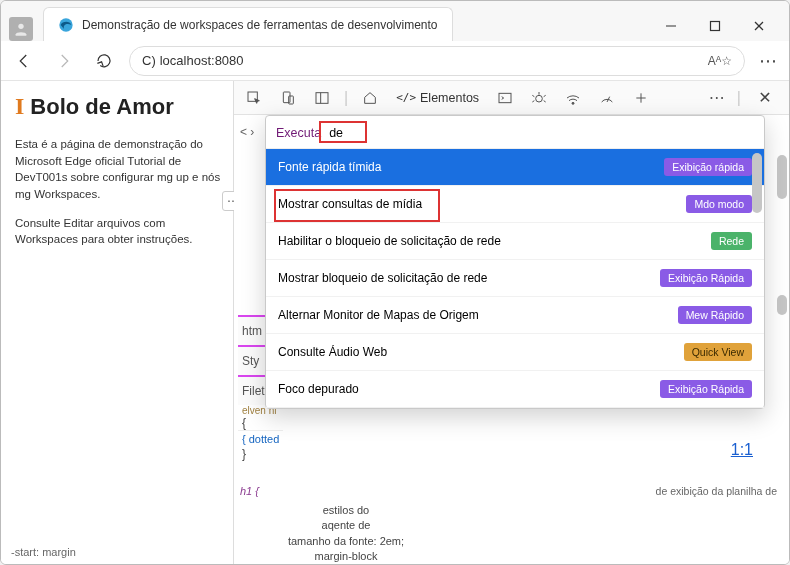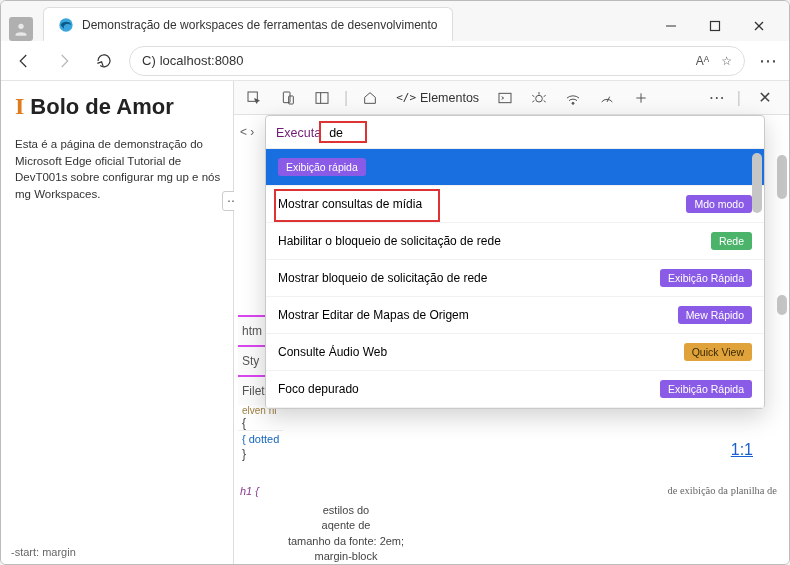--- a/index.html
+++ b/index.html
@@ -15,21 +15,21 @@
   .tab .edge-icon { width:16px;height:16px; }
   .spacer { flex:1; }
   .winbtn { width:44px; height:30px; display:flex; align-items:center; justify-content:center; color:#555; }
   .winbtn svg { width:12px; height:12px; stroke:#333; fill:none; stroke-width:1.2;}
 
   
   .urlbar { height:40px; display:flex; align-items:center; padding:0 8px; gap:10px; background:#fff; border-bottom:1px solid #e5e5e5;}
   .navbtn { width:30px; height:30px; display:flex; align-items:center; justify-content:center; color:#444;}
   .navbtn svg{width:18px;height:18px;stroke:#333;fill:none;stroke-width:1.6;}
   .addr { flex:1; height:30px; border:1px solid #ddd; border-radius:15px; background:#fff; display:flex; align-items:center; padding:0 12px; font-size:13px; color:#333; }
-  .addr-right { display:flex; gap:12px; align-items:center; margin-left:auto; color:#555; font-size:12px;}
+  .addr-right { display:flex; align-items:center; margin-left:auto; color:#555; font-size:12px;}
   .dots { width:26px; display:flex; align-items:center; justify-content:center; font-size:18px; color:#444;}
 
   
   .main { display:flex; height: calc(100% - 80px); }
 
   
   .page { width:232px; background:#fff; padding:12px 10px 10px 14px; position:relative; font-size:12px; color:#333;}
   .page h1 { font-size:22px; font-weight:700; color:#222; display:flex; align-items:center; gap:6px; margin-bottom:16px;}
   .page h1 .ibar { color:#e07a1f; font-family: Georgia, serif; font-weight:700; font-size:24px;}
   .page p { font-size:11.5px; line-height:1.45; color:#333; margin-bottom:12px;}
@@ -49,21 +49,21 @@
 
   .small-stub { position:absolute; left:6px; top:10px; font-size:12px; color:#666;}
   .stubs { position:absolute; left:4px; top:200px; font-size:12px; color:#555;}
   .stub-row { height:30px; border-top:2px solid #d946ef; display:flex; align-items:center; padding-left:4px; width:44px; background:#fbfbfb;}
   .elven { font-size:10px; color:#a08040; padding-left:4px;}
   .brace { font-size:12px; color:#444; padding-left:4px;}
   .dotrow { color:#1565c0; font-size:11px; border-top:1px solid #eee; padding:2px 4px;}
 
   .styles-peek { position:absolute; left:6px; right:12px; bottom:6px; top:370px; font-size:11px; color:#444;}
   .styles-peek .h1line{ color:#8a3a8f; font-style:italic;}
-  .styles-peek .note { font-size:10.5px; color:#666; text-align:right;font-family:Liberation Serif, serif;}
+  .styles-peek .note { font-size:10.5px; color:#666; text-align:right;}
   .styles-peek .props { margin-left:36px; margin-top:6px; line-height:1.4;}
   .styles-peek .vals { position:absolute; left:190px; top:22px; line-height:1.4; color:#333;}
 
   .vscroll { position:absolute; right:2px; top:40px; width:12px; bottom:110px; background:transparent;}
   .vscroll .thumb{ position:absolute; right:0; width:10px; top:0; height:44px; background:#c6c6c6; border-radius:5px;}
   .vscroll .thumb2{ position:absolute; right:0; width:10px; top:140px; height:20px; background:#c6c6c6; border-radius:5px;}
 
   .link-num { position:absolute; right:36px; top:326px; font-size:16px; color:#1a5fd0; text-decoration:underline;}
 
   
@@ -153,20 +153,21 @@
   </div>
 
   <div class="main">
 
     <div class="page">
       <h1>
           <span class="ibar">I</span>
           <span>Bolo de Amor</span>
         </h1>
       <p>Esta é a página de demonstração do Microsoft Edge oficial Tutorial de DevT001s sobre configurar mg up e nós mg Workspaces.</p>
+      <p>Consulte Editar arquivos com Workspaces para obter instruções.</p>
       <div class="start">-start: margin</div>
     </div>
 
     <div class="devtools">
       <div class="side-handle">⋯</div>
 
       <div class="dt-tabs">
         <div class="dt-tabicon">
             <svg viewBox="0 0 24 24">
               <rect x="3" y="3" width="14" height="14"></rect>
@@ -275,36 +276,37 @@
         <span class="cmd-caret-box red-outline" style="position:absolute; left:-6px; top:-3px; height:22px;"></span>
         <input class="cmd-input" style="width: 40px;" value="de">
       </span>
     </div>
     <span class="arrow-up">▲</span>
     <div class="cmd-list" id="cmd-list">
       <div class="cmd-scroll">
           <div class="t1"></div>
         </div>
         <div class="cmd-item sel">
+          <span class="txt">Fonte rápida tímida</span>
           <span class="badge b-purple">Exibição rápida</span>
         </div>
         <div class="cmd-item">
           <span class="txt">Mostrar consultas de mídia</span>
           <span class="badge b-purple">Mdo modo</span>
         </div>
         <div class="cmd-item">
           <span class="txt">Habilitar o bloqueio de solicitação de rede</span>
           <span class="badge b-green">Rede</span>
         </div>
         <div class="cmd-item">
           <span class="txt">Mostrar bloqueio de solicitação de rede</span>
           <span class="badge b-purple">Exibição Rápida</span>
         </div>
         <div class="cmd-item">
-          <span class="txt">Mostrar Editar de Mapas de Origem</span>
+          <span class="txt">Alternar Monitor de Mapas de Origem</span>
           <span class="badge b-purple">Mew Rápido</span>
         </div>
         <div class="cmd-item">
           <span class="txt">Consulte Áudio Web</span>
           <span class="badge b-orange">Quick View</span>
         </div>
         <div class="cmd-item">
           <span class="txt">Foco depurado</span>
           <span class="badge b-purple">Exibição Rápida</span>
         </div>

